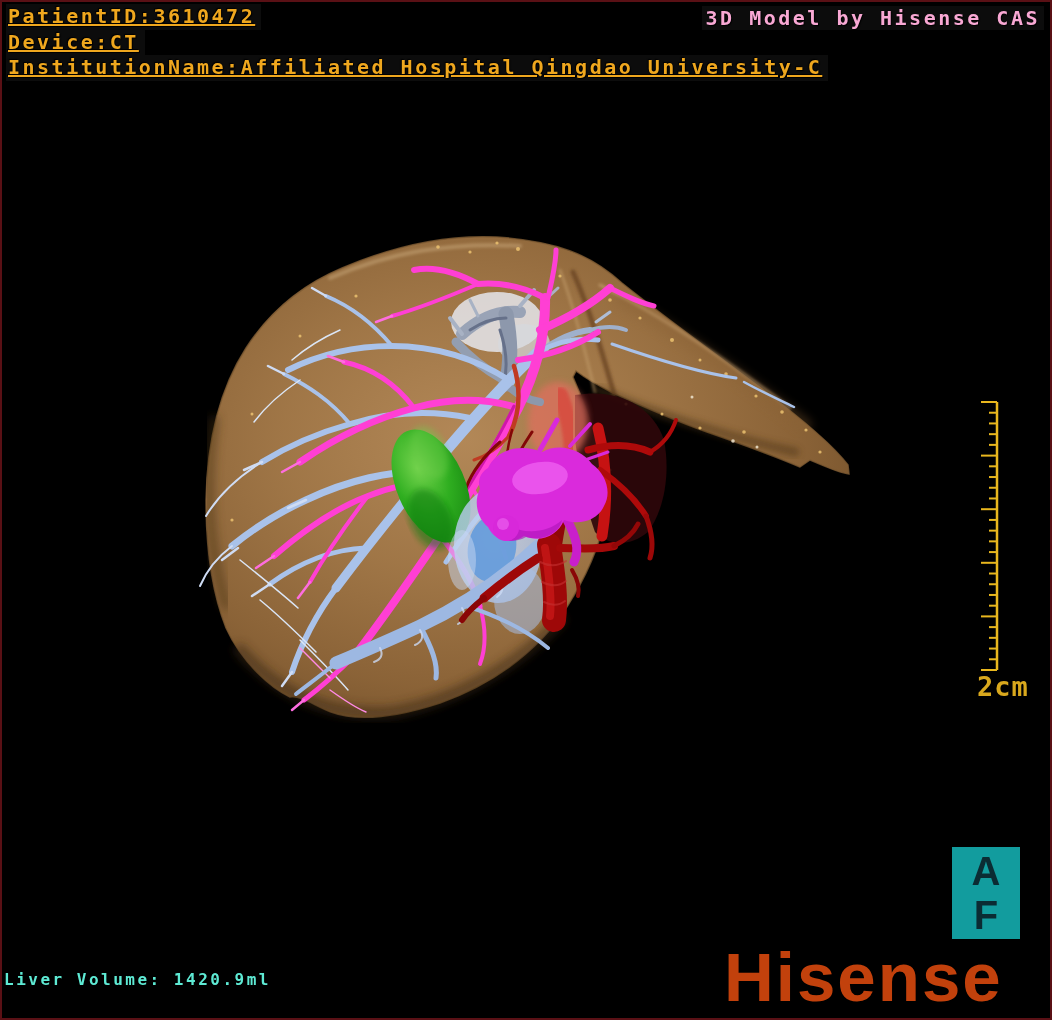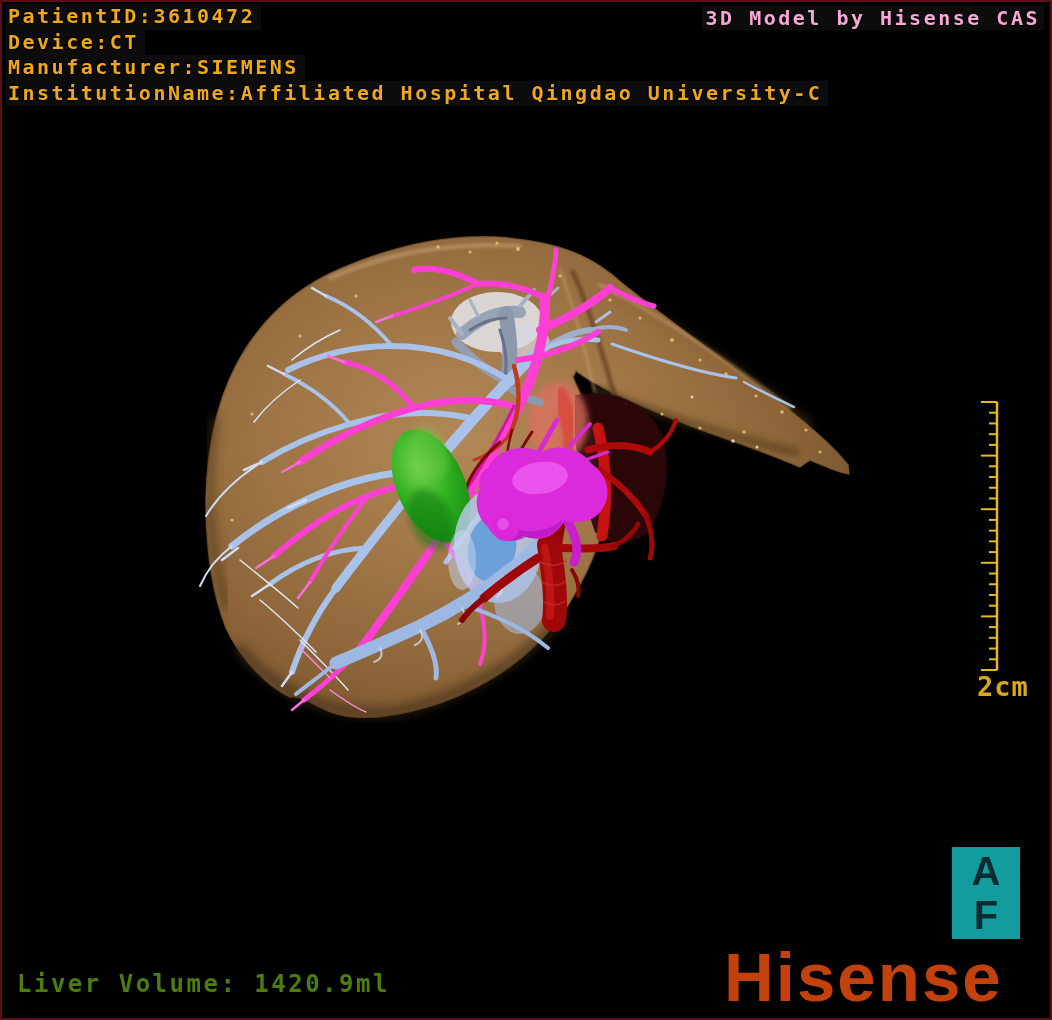--- a/index.html
+++ b/index.html
@@ -26,33 +26,34 @@
     display:block;height:25.5px;line-height:25.5px;
     white-space:pre;
   }
   .patient-info .line span{
     display:inline-block;
     background:rgba(28,28,28,0.42);
     padding:0 6px 0 2px;
     font-weight:bold;font-size:20px;letter-spacing:2.5px;
     color:#efa71e;
     text-shadow:1px 1px 1px #000,-1px -1px 1px #000;
+    text-decoration:underline;
   }
   .model-credit{
     position:absolute;right:8px;top:6px;z-index:20;
     font-weight:bold;font-size:20px;letter-spacing:2.5px;
     color:#f9a8d4;
     background:rgba(28,28,28,0.42);
     padding:0 4px;
     text-shadow:1px 1px 1px #000;
   }
   .liver-volume{
-    position:absolute;left:17px;top:970px;z-index:20;
-    font-weight:bold;font-size:24px;letter-spacing:2.5px;
-    color:#4d7c0f;
+    position:absolute;left:4px;top:970px;z-index:20;
+    font-weight:bold;font-size:16px;letter-spacing:2.5px;
+    color:#5eead4;
     text-shadow:1px 1px 1px #000;
   }
   .scale-label{
     position:absolute;left:961px;top:671px;z-index:20;
     font-weight:bold;font-size:27px;letter-spacing:1px;
     color:#d9a81d;
     text-shadow:1px 1px 1px #000;
     margin-left:16px;
   }
   .af-box{
@@ -340,21 +341,20 @@
         <line x1="997" x2="989" y1="648.56" y2="648.56"></line>
         <line x1="997" x2="989" y1="659.28" y2="659.28"></line>
         <line x1="997" x2="981" y1="670" y2="670"></line>
       </g>
   </g>
 </svg>
 
 <div class="patient-info">
   <div class="line"><span>PatientID:3610472</span></div>
   <div class="line"><span>Device:CT</span></div>
-  <div class="line"><span>Manufacturer:SIEMENS</span></div>
   <div class="line"><span>InstitutionName:Affiliated Hospital Qingdao University-C</span></div>
 </div>
 
 <div class="model-credit">3D Model by Hisense CAS</div>
 
 <div class="liver-volume">Liver Volume: 1420.9ml</div>
 
 <div class="scale-label">2cm</div>
 
 <div class="af-box">

